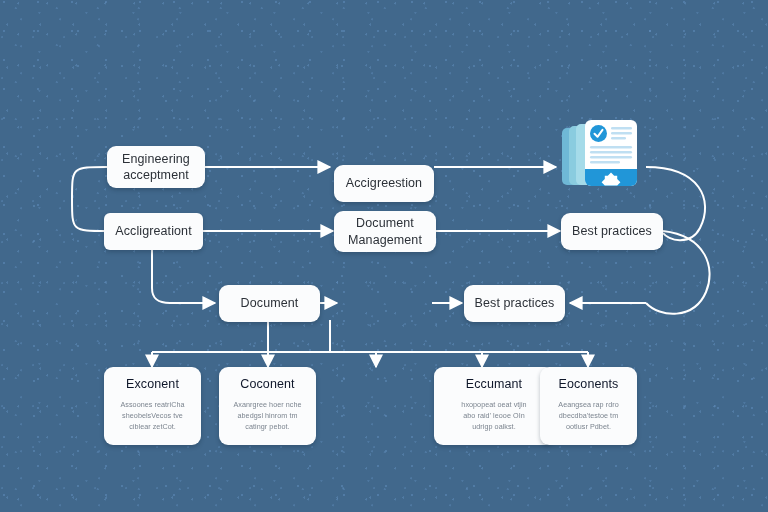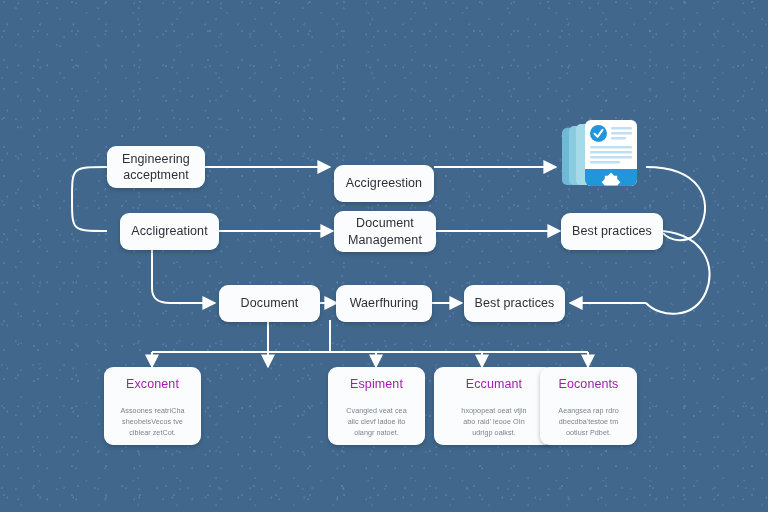--- a/index.html
+++ b/index.html
@@ -59,22 +59,22 @@
     border-radius: 9px;
     box-shadow: 0 2px 4px rgba(14,32,50,.28);
     box-sizing: border-box;
     padding: 10px 7px 8px;
     text-align: center;
     color: #2c3138;
   }
   .card-title {
     font-size: 12.5px;
     letter-spacing: .1px;
-    margin-bottom: 14px;
-    color: #a21caf;
+    margin-bottom: 8px;
+    color: #0f172a;
   }
   .card-body {
     font-size: 7.2px;
     line-height: 1.55;
     color: #7b848f;
     letter-spacing: .05px;
   }
   #doc-icon {
     position: absolute;
     left: 556px;
@@ -162,63 +162,60 @@
         <rect x="55" y="18" width="21" height="2.6" rx="1.3"></rect>
         <rect x="55" y="23" width="15" height="2.6" rx="1.3"></rect>
         <rect x="34" y="32" width="42" height="2.6" rx="1.3"></rect>
         <rect x="34" y="37" width="42" height="2.6" rx="1.3"></rect>
         <rect x="34" y="42" width="42" height="2.6" rx="1.3"></rect>
         <rect x="34" y="47" width="30" height="2.6" rx="1.3"></rect>
       </g>
     </svg>
   </div>
 
-  <div class="node" style="left:120px; top:213px; width:99px; height:37px;">
+  <div class="node" style="left:104px; top:213px; width:99px; height:37px;border-radius:6px;">
     <span>Accligreationt</span>
   </div>
 
   <div class="node two-line" style="left:334px; top:211px; width:102px; height:41px; flex-direction:column;">
     <span>Document</span>
     <span>Management</span>
   </div>
 
   <div class="node" style="left:561px; top:213px; width:102px; height:37px;">
     <span>Best practices</span>
   </div>
 
   <div class="node" style="left:219px; top:285px; width:101px; height:37px;">
     <span>Document</span>
   </div>
 
-  <div class="node" style="left:336px; top:285px; width:96px; height:37px;">
-    <span>Waerfhuring</span>
-  </div>
 
   <div class="node" style="left:464px; top:285px; width:101px; height:37px;">
     <span>Best practices</span>
   </div>
 
   <div class="card" style="left:104px; top:367px; width:97px; height:78px;">
     <div class="card-title">Exconent</div>
     <div class="card-body">
       <div>Assoones reatriCha</div>
       <div>sheobelsVecos  tve</div>
       <div>ciblear zetCot.</div>
     </div>
   </div>
 
-
-  <div class="card" style="left:328px; top:367px; width:97px; height:78px;">
-    <div class="card-title">Espiment</div>
-    <div class="card-body">
-      <div>Cvangied veat cea</div>
-      <div>alic clevf ladoe  ito</div>
-      <div>olangr natoet.</div>
-    </div>
-  </div>
+  <div class="card" style="left:219px; top:367px; width:97px; height:78px;">
+    <div class="card-title">Coconent</div>
+    <div class="card-body">
+      <div>Axanrgree hoer nche</div>
+      <div>abedgsl hinrom tm</div>
+      <div>catingr pebot.</div>
+    </div>
+  </div>
+
 
   <div class="card" style="left:434px; top:367px; width:120px; height:78px;">
     <div class="card-title">Eccumant</div>
     <div class="card-body">
       <div>hxopopeat oeat vtjin</div>
       <div>abo raid' leooe  OIn</div>
       <div>udrigp oalkst.</div>
     </div>
   </div>
 

